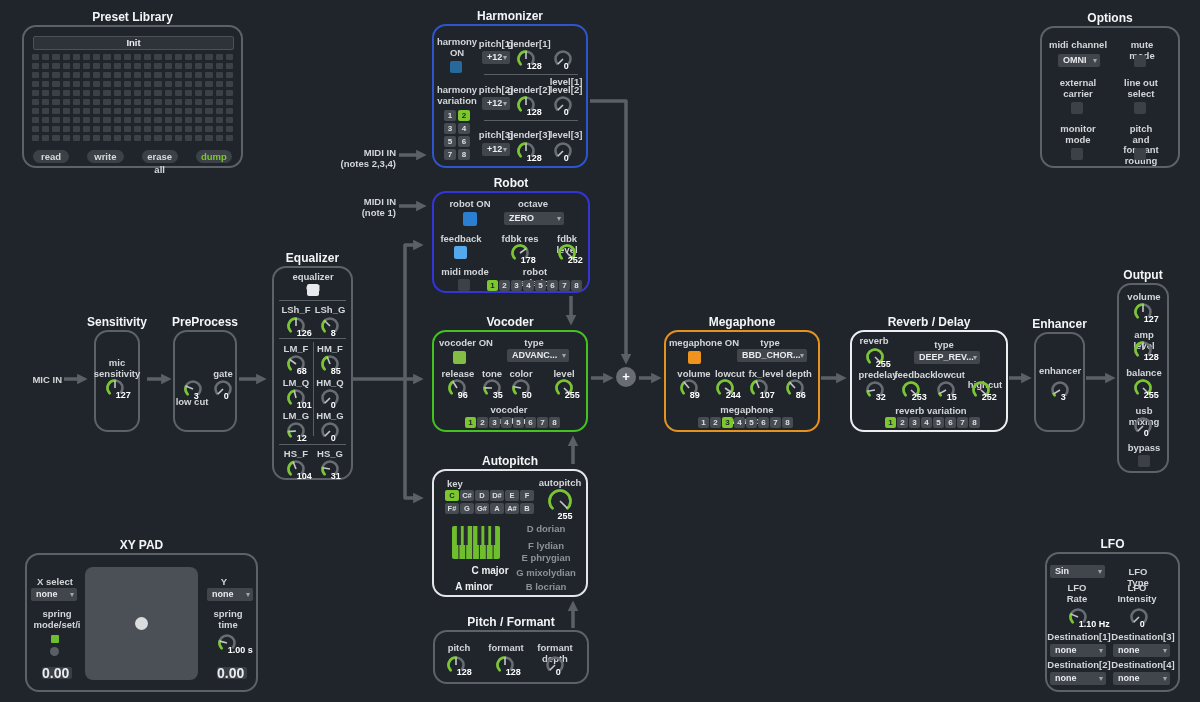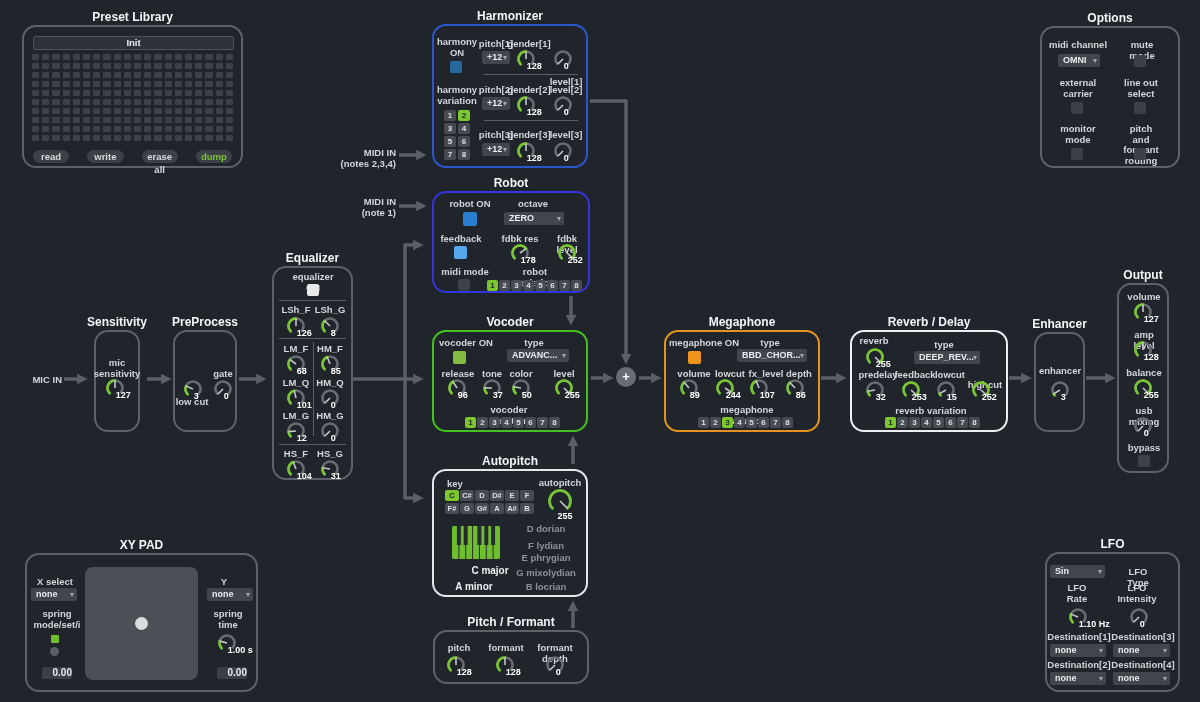--- a/index.html
+++ b/index.html
@@ -35,21 +35,21 @@
   .divv{position:absolute;width:1px;background:#5a5f65;}
   .initbar{position:absolute;background:#2e333a;border:1px solid #4c5157;border-radius:2px;color:#eceef0;
            font-size:9.5px;font-weight:bold;text-align:center;line-height:12px;}
   .pgrid{position:absolute;display:grid;gap:3px;}
   .pcell{background:#3c4147;border-radius:1px;height:6px;}
   .pbtn-row{position:absolute;display:flex;gap:18px;}
   .pbtn{flex:1;height:13px;background:#3c4147;border-radius:8px;color:#d6d9db;font-size:9.5px;
         font-weight:bold;text-align:center;line-height:13px;}
   .pbtn.accent{color:#7cc62e;}
   .numbox{position:absolute;width:30px;height:12px;background:#3a3f45;border-radius:2px;color:#e9ebed;
-          font-size:10px;font-weight:bold;text-align:right;line-height:12px;}
+          font-size:14px;font-weight:bold;text-align:left;line-height:12px;}
   .pad{position:absolute;width:113px;height:113px;background:#4b5056;border-radius:8px;}
   .pad-dot{position:absolute;left:50px;top:50px;width:13px;height:13px;border-radius:50%;background:#dadcde;}
   .sq-green{position:absolute;width:8px;height:8px;background:#6fbe2e;border-radius:1px;}
   .rbtn{position:absolute;width:9px;height:9px;border-radius:50%;background:#5a5f65;}
   .scale{position:absolute;transform:translateX(-50%);font-size:9.5px;font-weight:bold;color:#8d9297;white-space:nowrap;}
   .keysig{position:absolute;transform:translateX(-50%);font-size:10px;font-weight:bold;color:#eef0f1;white-space:nowrap;}
   .flow-label{position:absolute;font-size:9.5px;font-weight:bold;color:#d3d6d9;line-height:11px;
               text-align:right;white-space:pre-line;}
   .sum{position:absolute;left:616px;top:367px;width:20px;height:20px;border-radius:50%;background:#686d73;
        color:#fff;font-size:13px;font-weight:bold;text-align:center;line-height:19px;}
@@ -597,21 +597,21 @@
           <line x1="10" y1="10" x2="5.98" y2="3.67" stroke="#c3c7cb" stroke-width="1.6"></line>
         </svg>
         <span class="kv">96</span>
       </span>
     <span class="knob" style="left: 48px; top: 46px; width: 20px; height: 20px;">
         <svg width="20" height="20">
           <path d="M4.70,15.30 A7.5,7.5 0 1 1 15.30,15.30" fill="none" stroke="#686d73" stroke-width="2.6"></path>
           <path d="M4.70,15.30 A7.5,7.5 0 0 1 2.50,9.88" fill="none" stroke="#79c62e" stroke-width="2.6" stroke-linecap="round"></path>
           <line x1="10" y1="10" x2="2.50" y2="9.88" stroke="#c3c7cb" stroke-width="1.6"></line>
         </svg>
-        <span class="kv">37</span>
+        <span class="kv">35</span>
       </span>
     <span class="knob" style="left: 77px; top: 46px; width: 20px; height: 20px;">
         <svg width="20" height="20">
           <path d="M4.70,15.30 A7.5,7.5 0 1 1 15.30,15.30" fill="none" stroke="#686d73" stroke-width="2.6"></path>
           <path d="M4.70,15.30 A7.5,7.5 0 0 1 2.59,8.83" fill="none" stroke="#79c62e" stroke-width="2.6" stroke-linecap="round"></path>
           <line x1="10" y1="10" x2="2.59" y2="8.83" stroke="#c3c7cb" stroke-width="1.6"></line>
         </svg>
         <span class="kv">50</span>
       </span>
     <span class="knob" style="left: 120px; top: 46px; width: 20px; height: 20px;">

